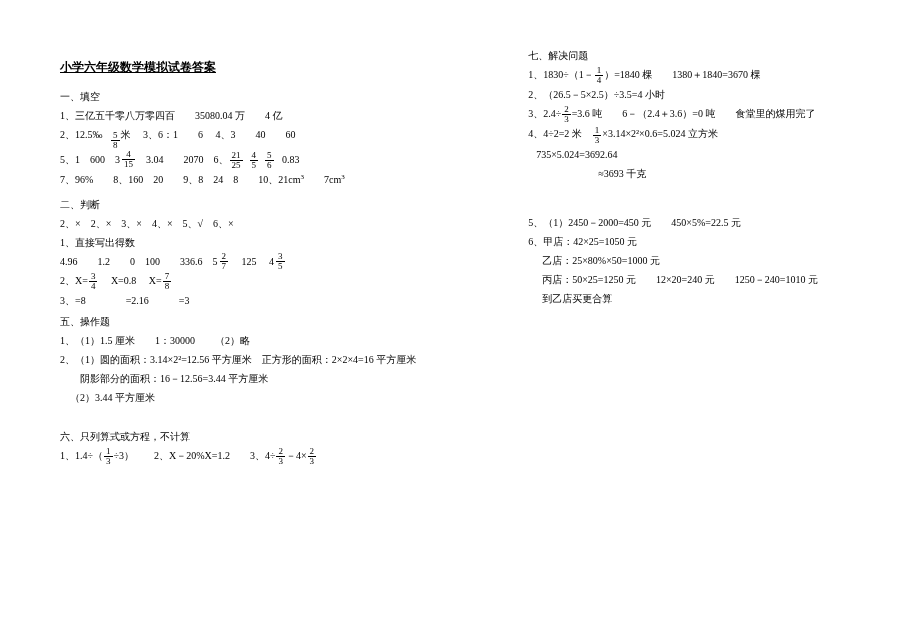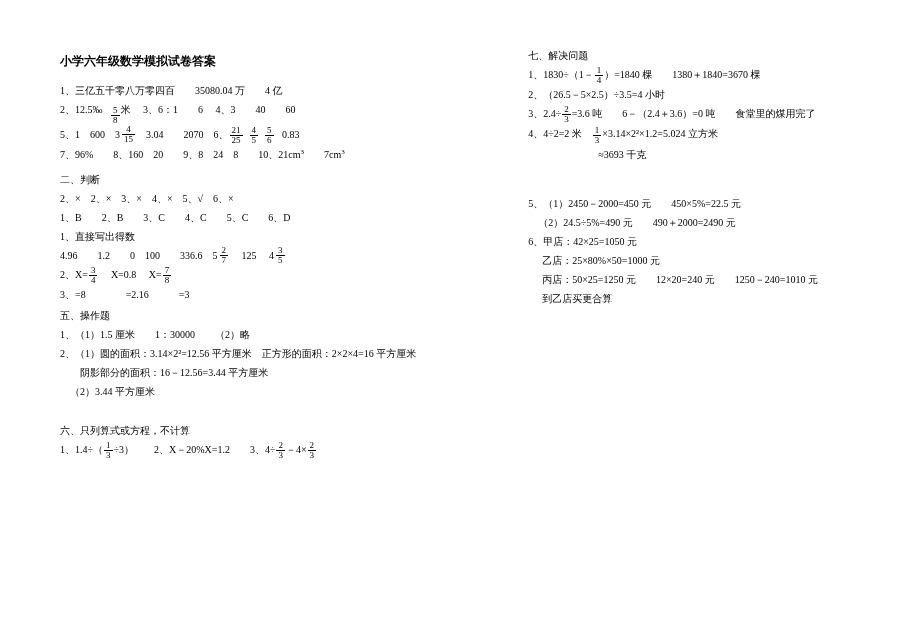--- a/index.html
+++ b/index.html
@@ -17,21 +17,22 @@
     gap: 70px;
   }
   .col {
     flex: 1;
   }
   .col-left { flex: 1.2; }
   .col-right { flex: 1; }
   h1 {
     font-size: 12px;
     font-weight: bold;
-    margin: 10px 0 8px 0;
+    margin: 16px 0 8px 0;
+    text-decoration: underline;
   }
   .sec-head {
     margin-top: 6px;
   }
   .line {
     white-space: nowrap;
   }
   .indent {
     padding-left: 20px;
   }
@@ -48,20 +49,21 @@
   .frac .d { display: block; padding: 0 2px; }
   .mix { display: inline-flex; align-items: center; }
   .mix .whole { margin-right: 1px; }
 </style>
 </head>
 <body>
 
 <div class="col col-left">
   <h1>小学六年级数学模拟试卷答案</h1>
 
+  <div class="line sec-head">一、填空</div>
   <div class="line">1、三亿五千零八万零四百  35080.04 万  4 亿</div>
   <div class="line">
     <span>2、12.5‰</span>&nbsp;&nbsp;
     <span class="mix">
         <span class="frac">
           <span class="n">5</span>
           <span class="d">8</span>
         </span>
       </span><span>米</span>&nbsp;&nbsp;&nbsp;&nbsp;
     <span>3、6：1  6</span>&nbsp;&nbsp;&nbsp;&nbsp;
@@ -80,21 +82,20 @@
     <span>6、</span><span class="frac"><span class="n">21</span><span class="d">25</span></span>&nbsp;&nbsp;<span class="frac"><span class="n">4</span><span class="d">5</span></span>&nbsp;&nbsp;<span class="frac"><span class="n">5</span><span class="d">6</span></span>&nbsp;&nbsp;
     <span>0.83</span>
   </div>
   <div class="line">
     <span>7、96%  8、160 20  9、8 24 8  10、21</span><span>cm</span><sup>3</sup><span>  7</span><span>cm</span><sup>3</sup>
   </div>
 
   <div class="line sec-head">二、判断</div>
   <div class="line">2、× 2、× 3、× 4、× 5、√ 6、×</div>
 
-  <div class="line">1、B  2、B  3、C  4、C  5、C  6、D</div>
 
   <div class="line">1、直接写出得数</div>
   <div class="line">
     <span>4.96  1.2  0 100  336.6</span>&nbsp;&nbsp;&nbsp;
     <span class="mix">
         <span class="whole">5</span>
         <span class="frac">
           <span class="n">2</span>
           <span class="d">7</span>
         </span>
@@ -130,23 +131,23 @@
 <div class="col col-right">
   <div class="line sec-head">七、解决问题</div>
   <div class="line">
     <span>1、1830÷（1－</span><span class="frac"><span class="n">1</span><span class="d">4</span></span><span>）=1840 棵  1380＋1840=3670 棵</span>
   </div>
   <div class="line">2、（26.5－5×2.5）÷3.5=4 小时</div>
   <div class="line">
     <span>3、2.4÷</span><span class="frac"><span class="n">2</span><span class="d">3</span></span><span>=3.6 吨  6－（2.4＋3.6）=0 吨  食堂里的煤用完了</span>
   </div>
   <div class="line">
-    <span>4、4÷2=2 米 </span><span class="frac"><span class="n">1</span><span class="d">3</span></span><span>×3.14×2²×1.2=5.024 立方米</span>
+    <span>4、4÷2=2 米 </span><span class="frac"><span class="n">1</span><span class="d">3</span></span><span>×3.14×2²×0.6=5.024 立方米</span>
   </div>
+  <div class="line" style="padding-left:8px">735×5.024=3692.64</div>
   <div class="line" style="padding-left:70px">≈3693 千克</div>
 
   <div class="line" style="margin-top:30px">5、（1）2450－2000=450 元  450×5%=22.5 元</div>
-  <div class="line" style="padding-left:10px">（2）24.5÷5%=490 元  490＋2000=2490 元</div>
   <div class="line">6、甲店：42×25=1050 元</div>
   <div class="line" style="padding-left:14px">乙店：25×80%×50=1000 元</div>
   <div class="line" style="padding-left:14px">丙店：50×25=1250 元  12×20=240 元  1250－240=1010 元</div>
   <div class="line" style="padding-left:14px">到乙店买更合算</div>
 </div>
 
 </body></html>

